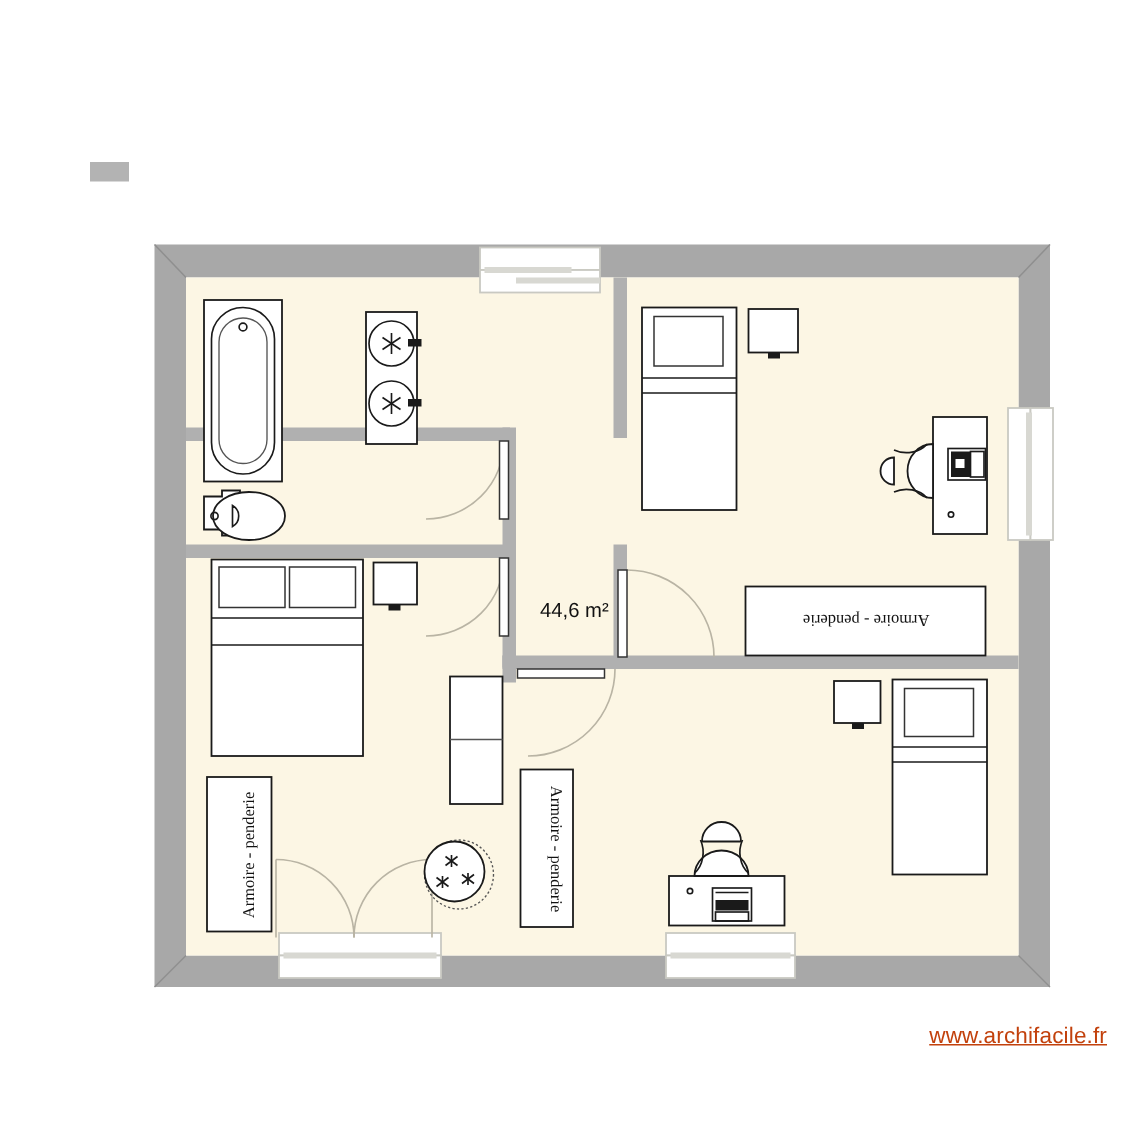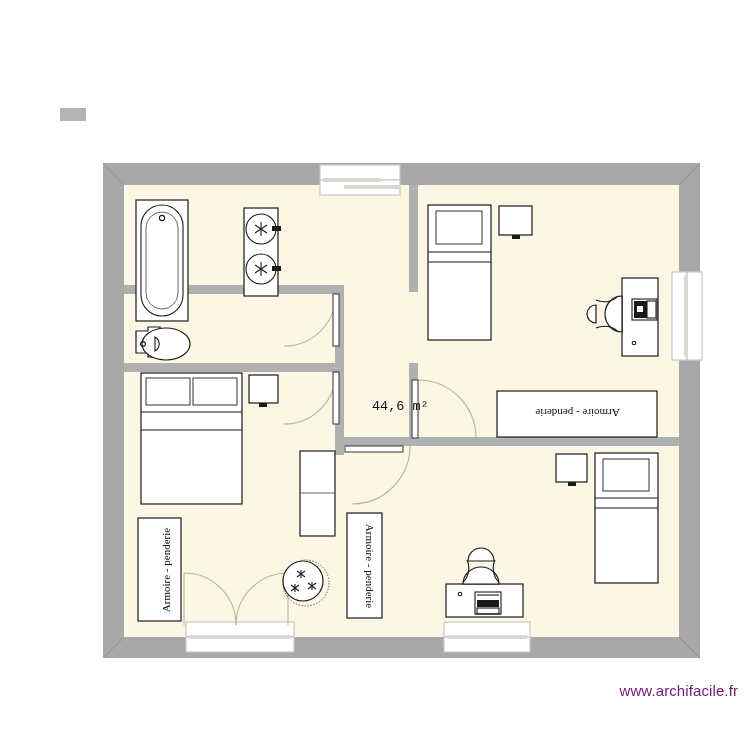--- a/index.html
+++ b/index.html
@@ -26,32 +26,33 @@
     top: 108px;
     width: 26px;
     height: 13px;
     background: #b3b3b3;
   }
   .watermark {
     position: absolute;
     right: 12px;
     top: 682px;
     font-size: 15px;
-    color: #701a75;
+    color: #c2410c;
     letter-spacing: 0.1px;
     font-family: "Liberation Sans", sans-serif;
+    text-decoration: underline;
   }
   .arealbl {
     position: absolute;
-    left: 372px;
+    left: 360px;
     top: 399px;
     font-size: 13.5px;
     color: #111;
     white-space: nowrap;
-    font-family: Liberation Mono, monospace;
+    font-family: Liberation Sans, sans-serif;
   }
   .furn-label {
     position: absolute;
     font-size: 11px;
     color: #111;
     white-space: nowrap;
     font-family: "Liberation Serif", serif;
     transform-origin: center center;
   }
   #lbl-armoire-right {

